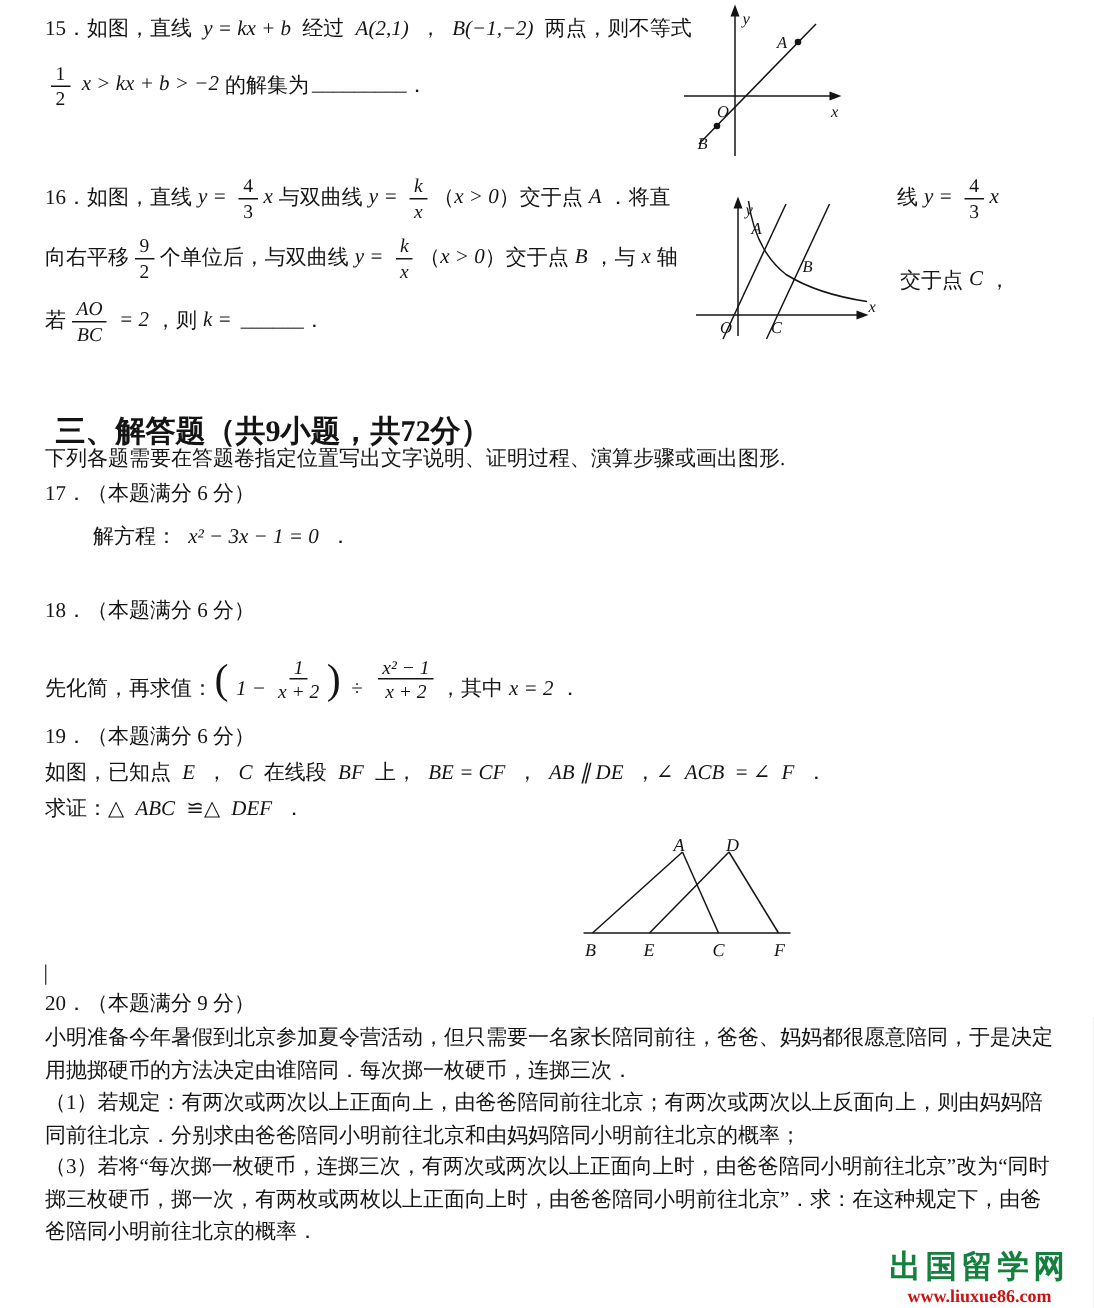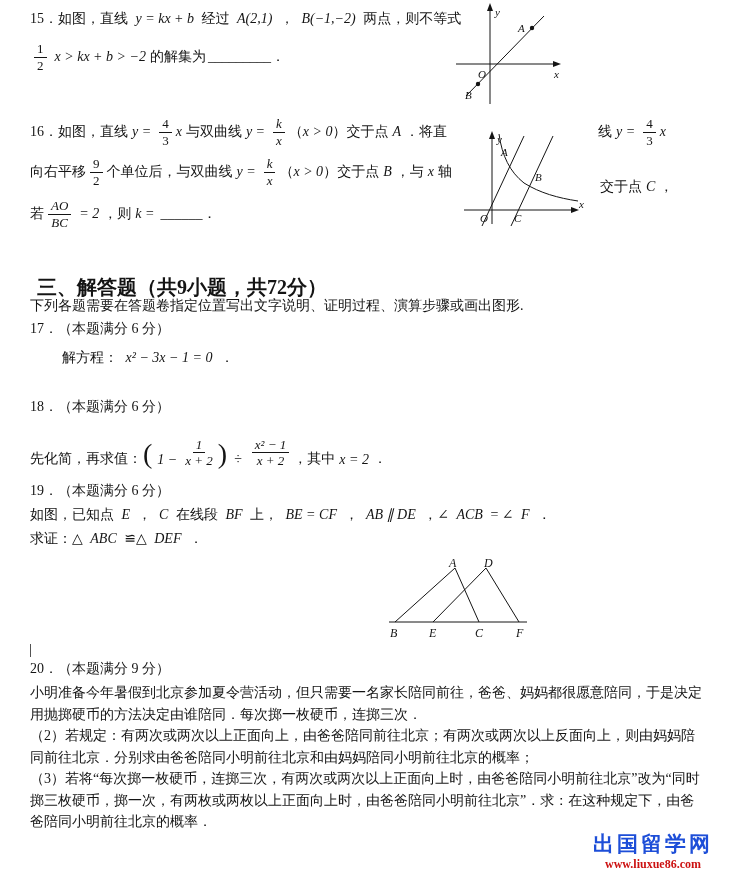--- a/index.html
+++ b/index.html
@@ -227,22 +227,22 @@
     <text class="lbl" x="5" y="79">B</text>
     <text class="lbl" x="44" y="79">E</text>
     <text class="lbl" x="90" y="79">C</text>
     <text class="lbl" x="131" y="79">F</text>
   </svg>
 
   <div class="abs cursor" style="left:29px;top:641px;">|</div>
   <div class="abs" style="left:30px;top:660px;">20．（本题满分 9 分）</div>
   <div class="abs q20p" style="left:30px;top:682px;width:672px;">
     <p>小明准备今年暑假到北京参加夏令营活动，但只需要一名家长陪同前往，爸爸、妈妈都很愿意陪同，于是决定用抛掷硬币的方法决定由谁陪同．每次掷一枚硬币，连掷三次．</p>
-    <p>（2）若规定：有两次或两次以上正面向上，由爸爸陪同前往北京；有两次或两次以上反面向上，则由妈妈陪同前往北京．分别求由爸爸陪同小明前往北京和由妈妈陪同小明前往北京的概率；</p>
+    <p>（1）若规定：有两次或两次以上正面向上，由爸爸陪同前往北京；有两次或两次以上反面向上，则由妈妈陪同前往北京．分别求由爸爸陪同小明前往北京和由妈妈陪同小明前往北京的概率；</p>
     <p>（3）若将“每次掷一枚硬币，连掷三次，有两次或两次以上正面向上时，由爸爸陪同小明前往北京”改为“同时掷三枚硬币，掷一次，有两枚或两枚以上正面向上时，由爸爸陪同小明前往北京”．求：在这种规定下，由爸爸陪同小明前往北京的概率．</p>
   </div>
 
   <div class="abs wm" style="left: 583px; top: 831px; width: 140px; color: rgb(204, 17, 17);">
-    <div class="wm-title" style="color: #1d4ed8;">出国留学网</div>
+    <div class="wm-title" style="color: #15803d;">出国留学网</div>
     <div class="wm-url" style="color: rgb(204, 17, 17);">www.liuxue86.com</div>
   </div>
 
 </div>
 
 </body></html>

